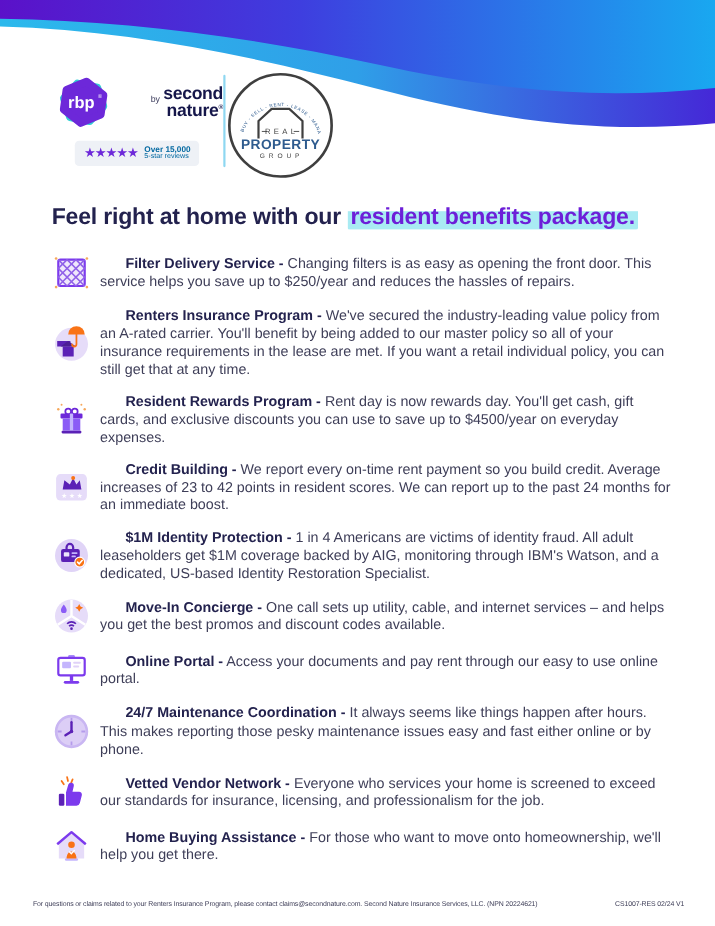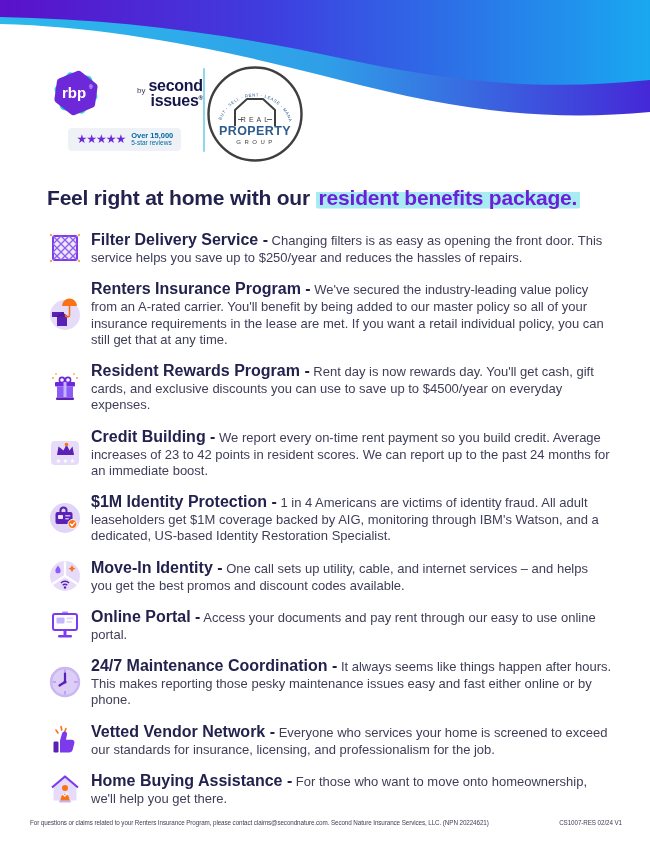--- a/index.html
+++ b/index.html
@@ -30,21 +30,21 @@
             color:#23224E;letter-spacing:-0.2px;white-space:nowrap;}
   .hl{color:#6D1FD8;padding:0 3px;border-radius:2px;
       background-image:linear-gradient(#A9EBF3,#A9EBF3);
       background-size:100% 72%;background-position:0 88%;background-repeat:no-repeat;}
 
   
   .benefits{padding:0 38px 0 45px;margin-top:20px;}
   .benefit{display:flex;align-items:center;margin-bottom:13px;}
   .b-icon{flex:0 0 40px;width:40px;margin-right:6px;display:flex;justify-content:center;}
   .b-text{margin:0;font-size:13px;line-height:1.25;color:#3E3E58;}
-  .b-title{font-weight:bold;font-size:16px;color:#23224E;}
+  .b-title{font-weight:bold;font-size:13px;color:#23224E;margin-left:23px;}
 
   
   .learn-more{margin-top:54px;text-align:center;font-size:13px;color:#23224E;}
   .lm-link{color:#6D1FD8;font-weight:bold;}
   .fine-print{position:absolute;left:30px;right:28px;bottom:16px;display:flex;
               justify-content:space-between;align-items:baseline;z-index:1;
               font-size:6.3px;letter-spacing:-0.1px;color:#3E3E58;white-space:nowrap;}
   .fp-right{margin-left:12px;}
 
   
@@ -85,21 +85,21 @@
             <g transform="rotate(8 29 29)">
               <path d="M29 10 L46 20 V38 L29 48 L12 38 V20 Z" fill="#6D28D9" stroke="#6D28D9" stroke-width="7" stroke-linejoin="round"></path>
             </g>
             <text x="27" y="34" text-anchor="middle" font-family="Liberation Sans, sans-serif" font-size="15" font-weight="bold" fill="#FFFFFF">rbp</text>
             <text x="42" y="25" font-family="Liberation Sans, sans-serif" font-size="5" fill="#FFFFFF">®</text>
           </svg>
           <div class="sn-name">
             <span class="sn-by">by</span>
             <div class="sn-lines">
               <div class="sn-l1">second</div>
-              <div class="sn-l2"><span>issues</span><span class="sn-reg">®</span></div>
+              <div class="sn-l2"><span>nature</span><span class="sn-reg">®</span></div>
             </div>
           </div>
         </div>
         <div class="reviews-box">
           <span class="stars">★★★★★</span>
           <span class="rev-text">
             <div class="rev-l1">Over 15,000</div>
             <div class="rev-l2">5-star reviews</div>
           </span>
         </div>
@@ -230,21 +230,21 @@
             <path d="M11 7.5 c1.8 2.6 2.6 3.6 2.6 5.2 a2.6 2.6 0 1 1 -5.2 0 c0 -1.6 0.8 -2.6 2.6 -5.2 z" fill="#8B5CF6"></path>
             <path d="M25 7 l1.2 2.4 2.4 1.2 -2.4 1.2 -1.2 2.4 -1.2 -2.4 -2.4 -1.2 2.4 -1.2 z" fill="#F97316"></path>
             <g fill="none" stroke="#5B21B6" stroke-width="1.5">
               <path d="M14 25 a5.5 5.5 0 0 1 8 0"></path>
               <path d="M15.8 27.3 a3 3 0 0 1 4.4 0"></path>
             </g>
             <circle cx="18" cy="29.5" r="1.2" fill="#5B21B6"></circle>
           </svg>
         </div>
         <p class="b-text">
-          <span class="b-title">Move-In Identity -</span>
+          <span class="b-title">Move-In Concierge -</span>
           <span class="b-desc">One call sets up utility, cable, and internet services – and helps you get the best promos and discount codes available.</span>
         </p>
       </div>
 
       <div class="benefit">
         <div class="b-icon">
           <svg width="36" height="36" viewBox="0 0 36 36">
             <rect x="15" y="4.5" width="6" height="4" rx="1" fill="#A78BFA"></rect>
             <rect x="6" y="7" width="24" height="16" rx="2" fill="#FFFFFF" stroke="#7C3AED" stroke-width="2"></rect>
             <rect x="9.5" y="10.5" width="8" height="6" rx="1" fill="#C4B5FD"></rect>

